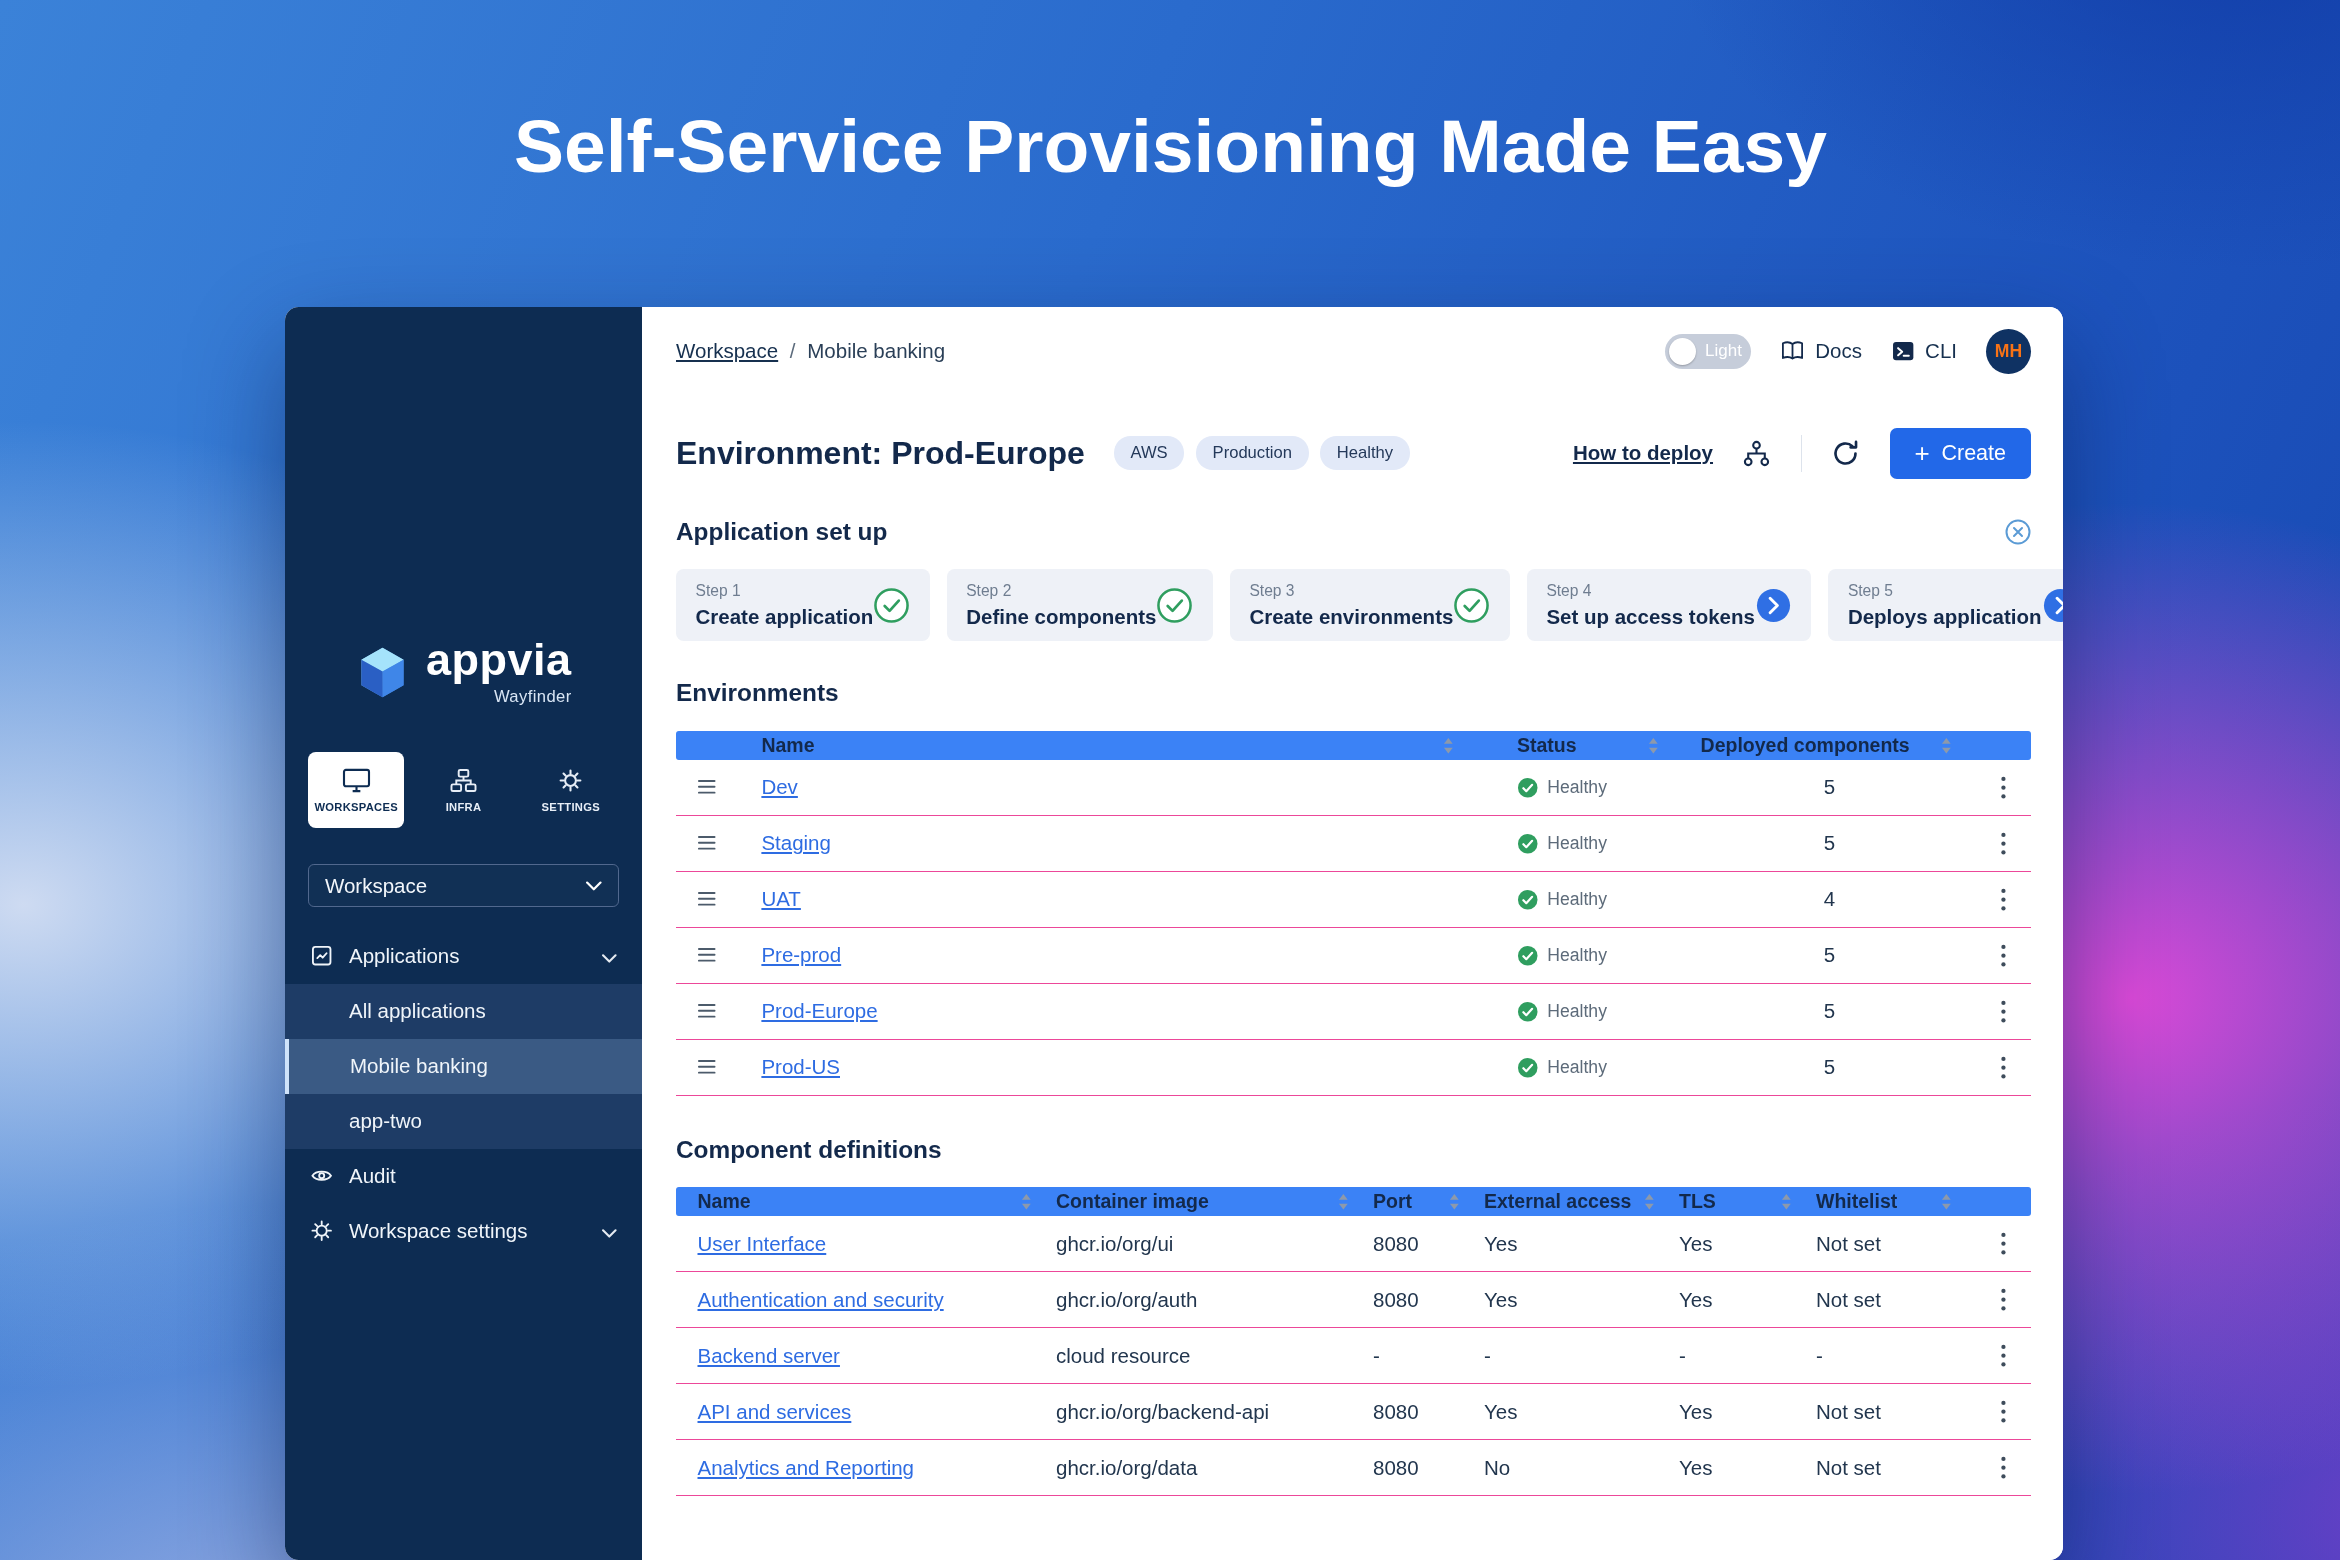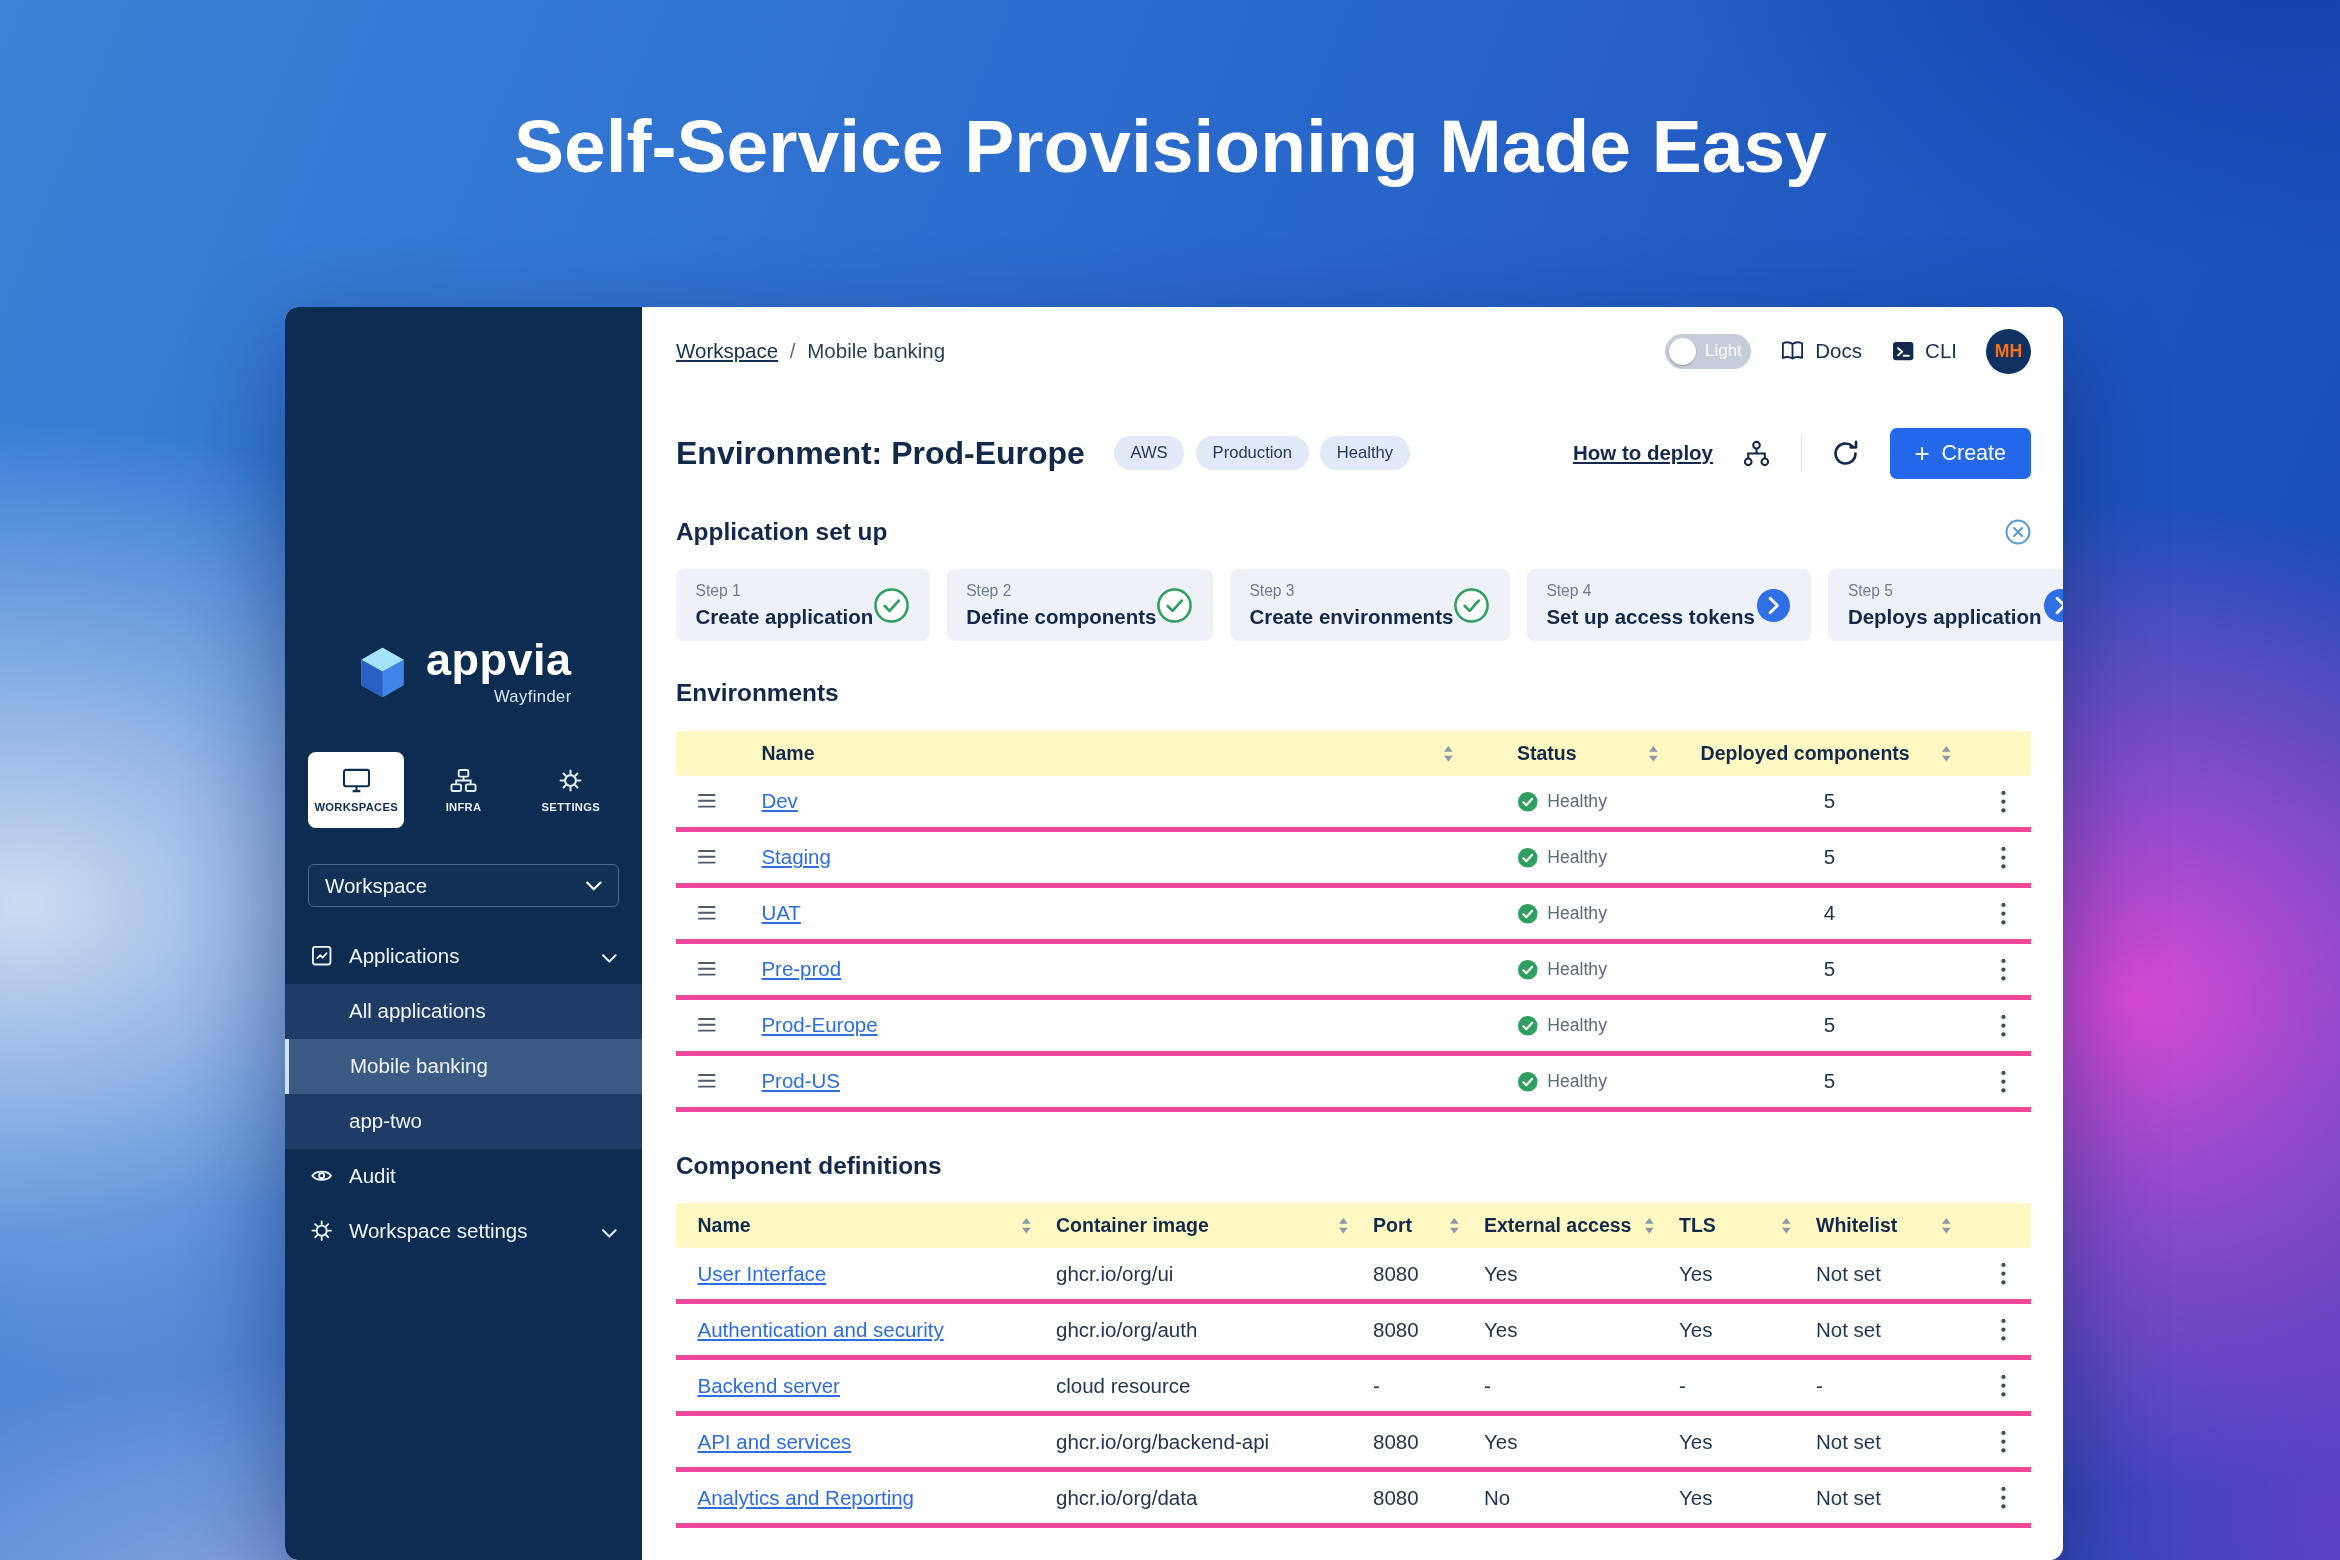--- a/index.html
+++ b/index.html
@@ -87,22 +87,22 @@
                justify-content:space-between; padding:0 19.5px; }
   .step-num { font-size:15.6px; color:#6f7d90; }
   .step-name { font-size:20.5px; font-weight:600; color:#13294b; margin-top:4.9px; white-space:nowrap; }
 
   .env { margin-top:37px; }
   .comp { margin-top:39px; }
   .table { margin-top:23.4px; font-size:20.5px; }
 
   .t-head, .t-row { display:grid; grid-template-columns:62px minmax(0,1fr) 205px 293px 55px; align-items:center; }
   .ct-head, .ct-row { display:grid; grid-template-columns:380px 317px 111px 195px 137px minmax(0,1fr) 55px; align-items:center; }
-  .t-head, .ct-head { background:#fef9c3; height:45px; font-weight:700; color:#13294b; font-size:19.5px; border-radius:2.9px; }
-  .t-row, .ct-row { height:56px; border-bottom:5px solid #ec4899; color:#22364e; }
+  .t-head, .ct-head { background:#3b82f6; height:29px; font-weight:700; color:#13294b; font-size:19.5px; border-radius:2.9px; }
+  .t-row, .ct-row { height:56px; border-bottom:1px solid #ec4899; color:#22364e; }
 
   .th { display:flex; align-items:center; height:100%; }
   .th .sort { margin-left:auto; padding-right:23.4px; display:flex; align-items:center; cursor:pointer; }
   .pl24 { padding-left:23.4px; } .pl40 { padding-left:39px; } .pl18 { padding-left:17.6px; } .pl22 { padding-left:21.5px; }
 
   .c-center { display:flex; justify-content:center; align-items:center; }
   .link { color:#2e6ce2; text-decoration:underline; cursor:pointer; }
   .c-status { padding-left:39px; display:flex; align-items:center; gap:8.8px; font-size:17.6px; color:#5d6b7a; }
   .c-num { text-align:center; }
   .kebab { cursor:pointer; }

